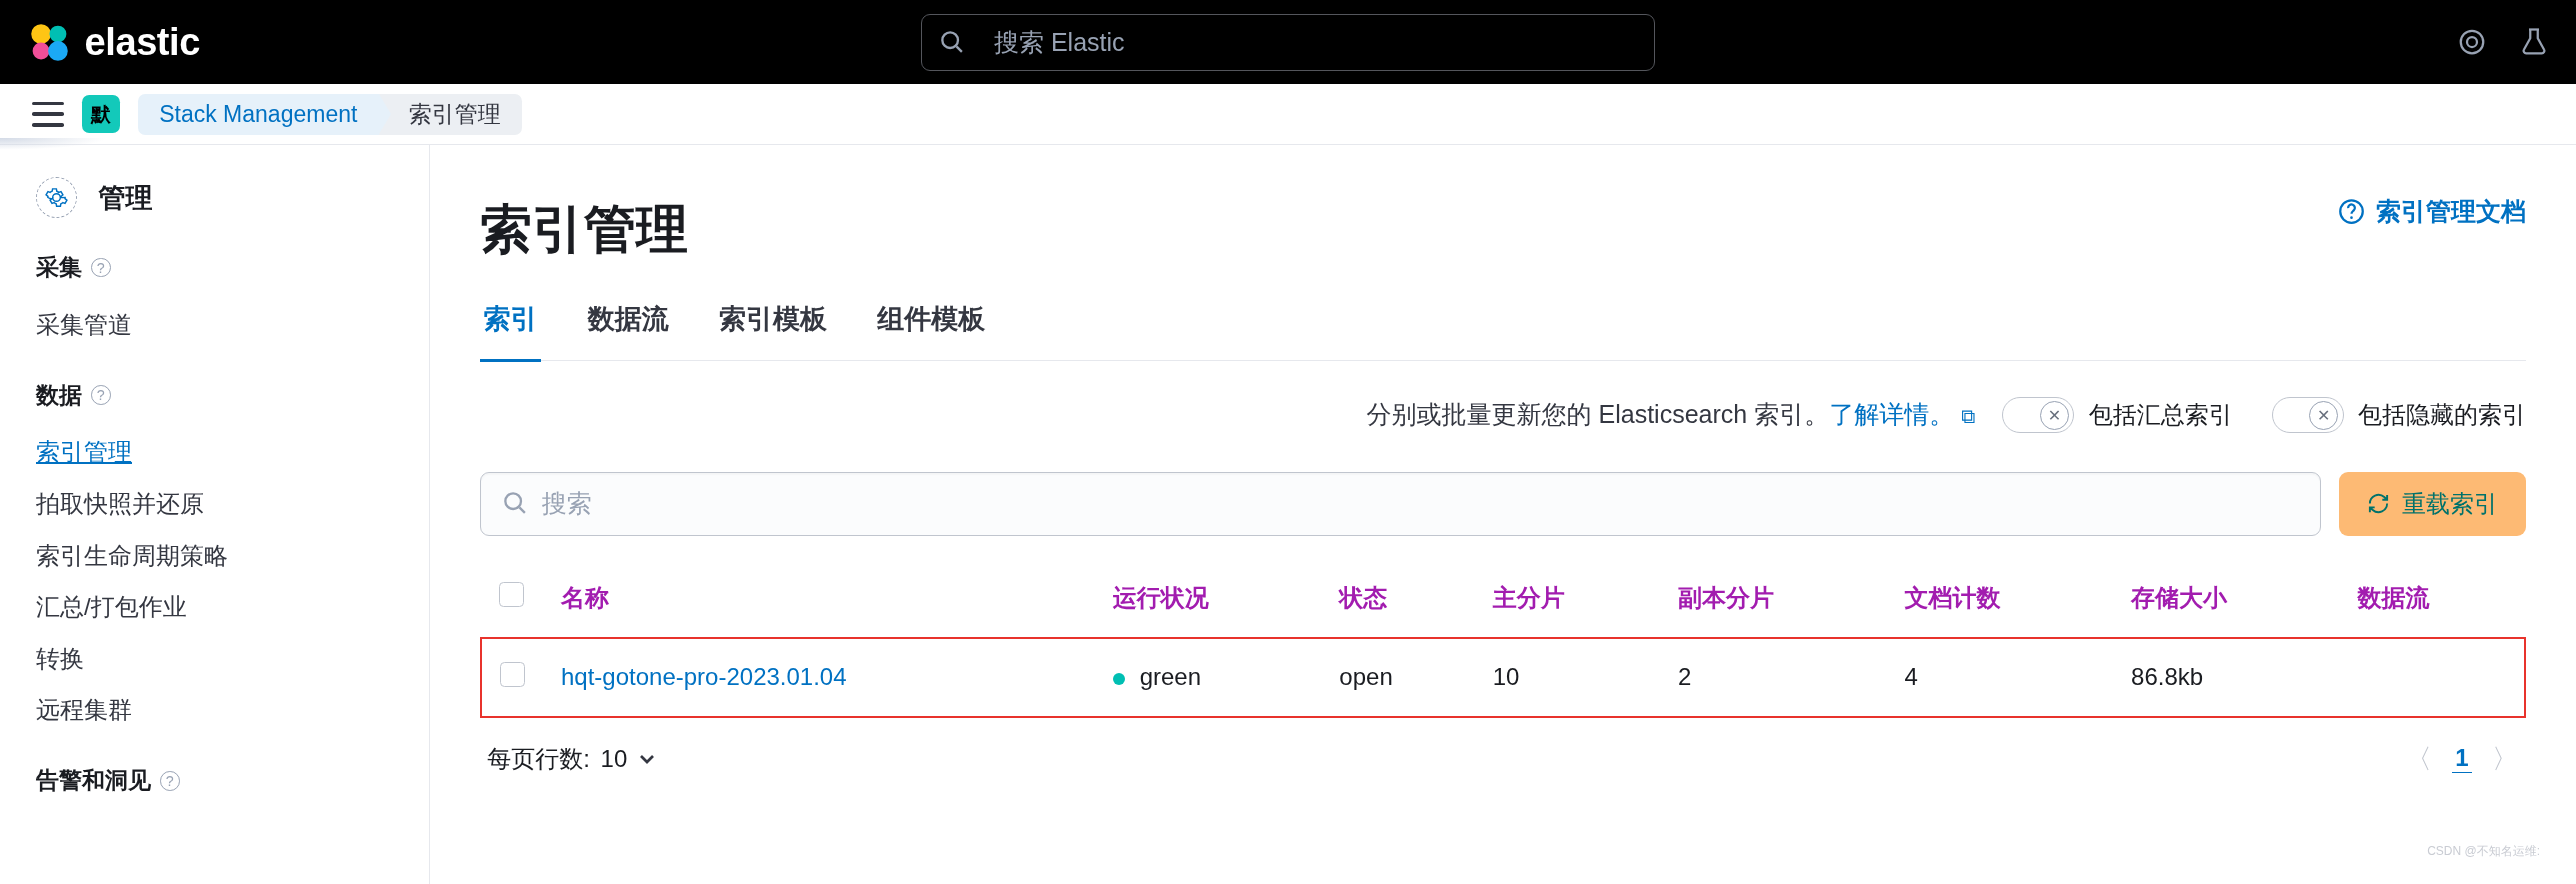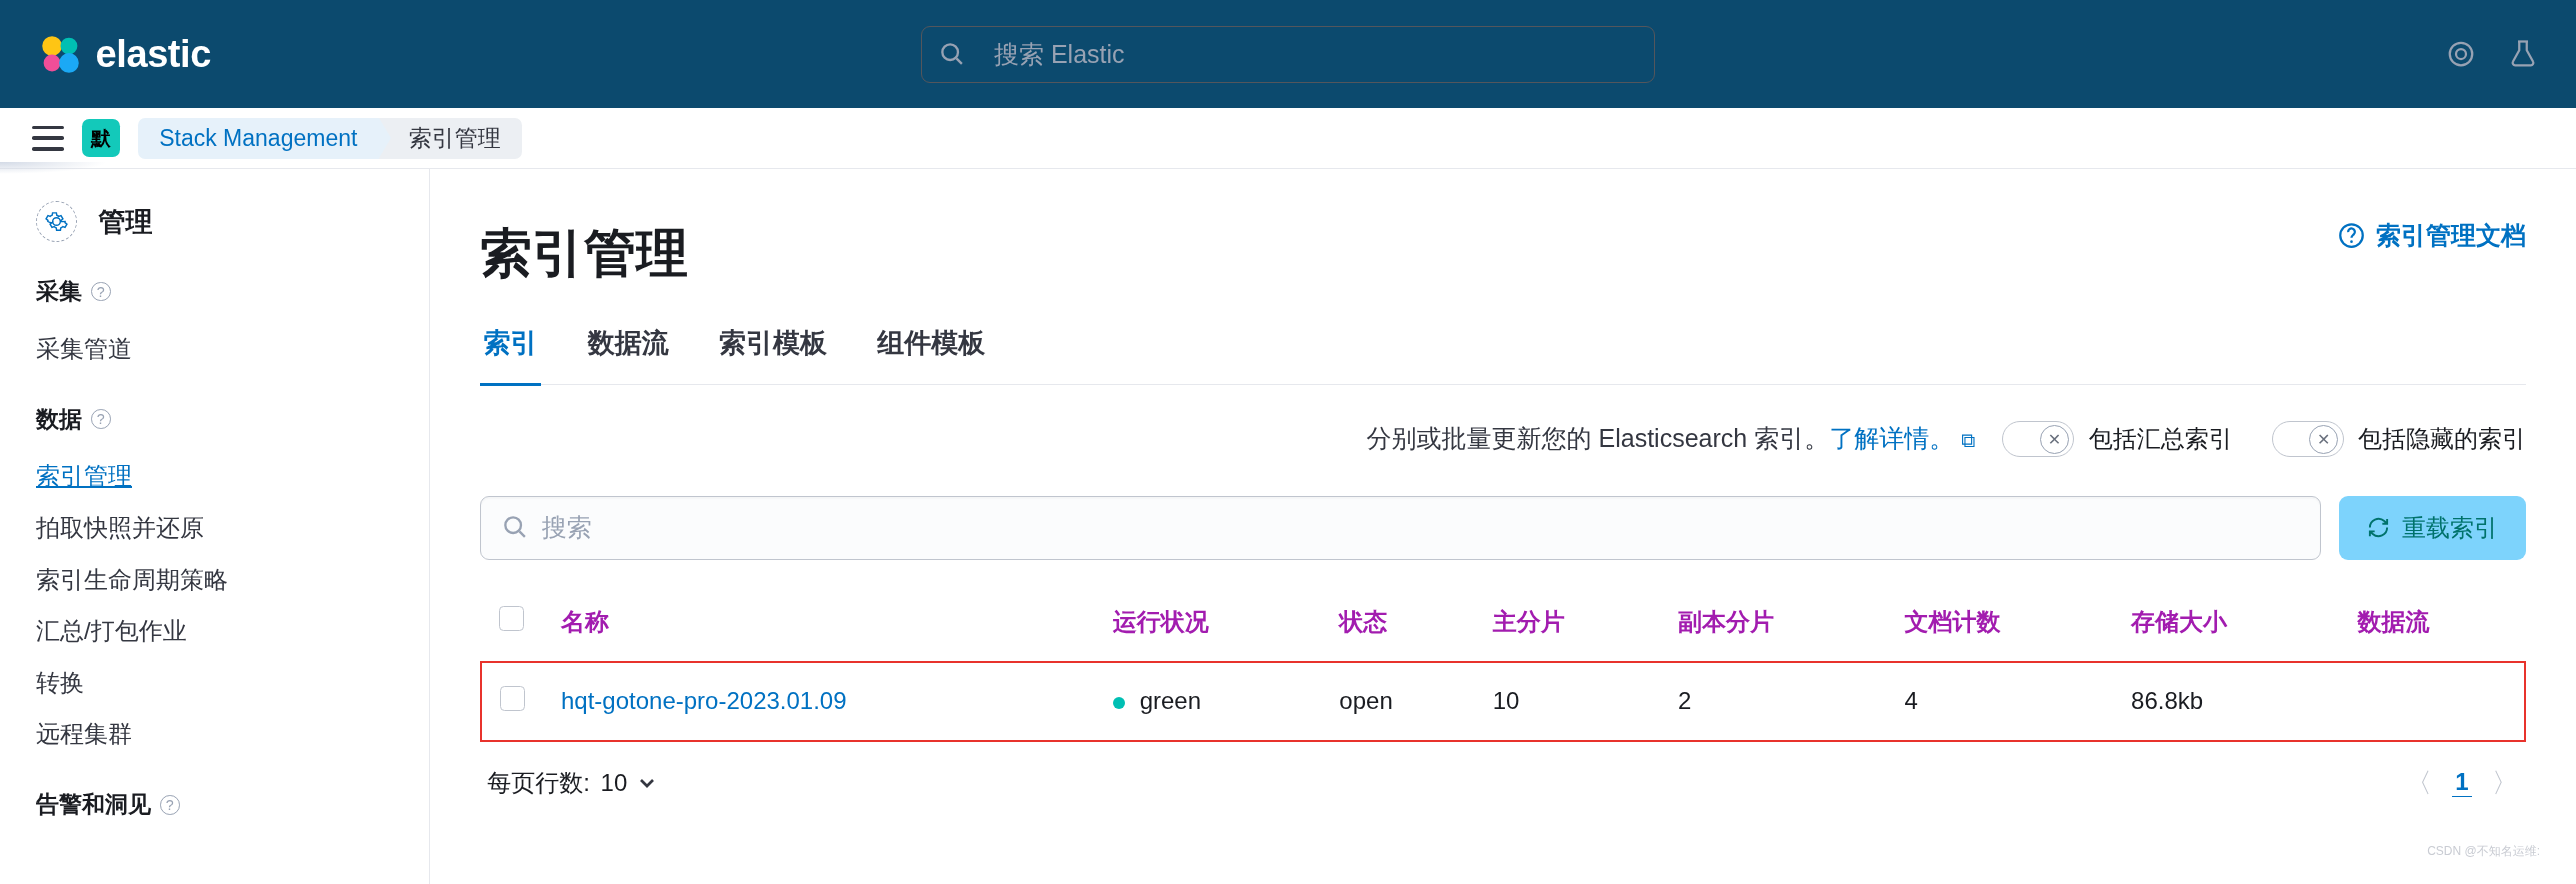--- a/index.html
+++ b/index.html
@@ -1,19 +1,19 @@
 <!DOCTYPE html>
 <html style="font-size:14.3px"><head>
   <meta charset="utf-8">
   <style>
     * { margin: 0; padding: 0; box-sizing: border-box; }
     body { font-family: -apple-system, BlinkMacSystemFont, "Segoe UI", Helvetica, Arial, sans-serif; font-size: 24px; color: #1a1c21; background: #fff; }
 
     
-    .top-header { background: #0c4a6e; height: 108px; display: flex; align-items: center; padding: 0 38px; position: relative; }
+    .top-header { background: #000000; height: 84px; display: flex; align-items: center; padding: 0 27px; position: relative; }
     .logo-wrap { display: flex; align-items: center; gap: 12.5px; }
     .logo-svg { width: 45px; height: 45px; }
     .logo-text { color: #fff; font-size: 38px; font-weight: 600; letter-spacing: -0.4px; }
     .search-wrap { position: absolute; left: 50%; transform: translateX(-50%); width: 734px; }
     .search-box { width: 100%; height: 57px; background: transparent; border: 1.3px solid #54565c; border-radius: 9px; display: flex; align-items: center; padding: 0 18px; gap: 29px; }
     .search-box svg { width: 25px; height: 25px; }
     .search-box span { color: #98a2b3; font-size: 25px; }
     .header-right { margin-left: auto; display: flex; gap: 32px; align-items: center; }
     .header-icon { width: 30px; height: 30px; cursor: pointer; }
 
@@ -63,21 +63,21 @@
     .switches { display: flex; gap: 39px; align-items: center; }
     .switch-group { display: flex; align-items: center; gap: 14.3px; font-size: 24px; white-space: nowrap; }
     .switch { width: 72px; height: 36px; border: 1.3px solid #c0c5ce; border-radius: 18px; position: relative; background: #fff; cursor: pointer; }
     .switch::after { content: "✕"; position: absolute; right: 4.5px; top: 3.6px; width: 27px; height: 27px; border: 1.3px solid #98a2b3; border-radius: 50%; display: flex; align-items: center; justify-content: center; font-size: 16px; color: #69707d; }
 
     
     .control-row { display: flex; gap: 18px; margin-bottom: 23px; }
     .index-search { flex: 1; height: 64px; border: 0.9px solid #c0c5ce; border-radius: 9px; background: #fbfcfd; display: flex; align-items: center; padding: 0 21.5px; gap: 14.3px; box-shadow: inset 0 1.8px 1.8px rgba(0,0,0,0.03); }
     .index-search svg { width: 25px; height: 25px; }
     .index-search span { color: #98a2b3; font-size: 25px; }
-    .reload-btn { height: 64px; padding: 0 27px; background: #7dd3fc; border: 0.9px solid transparent; border-radius: 9px; color: #00726b; font-size: 24px; font-weight: 500; display: flex; align-items: center; gap: 12.5px; cursor: pointer; }
+    .reload-btn { height: 64px; padding: 0 27px; background: #fdba74; border: 0.9px solid transparent; border-radius: 9px; color: #00726b; font-size: 24px; font-weight: 500; display: flex; align-items: center; gap: 12.5px; cursor: pointer; }
 
     
     .tbl { width: 100%; border-collapse: collapse; }
     .tbl th, .tbl td { text-align: left; padding: 23px 18px; font-size: 24px; }
     .tbl th { font-weight: 700; color: #a21caf; border-bottom: 0.9px solid #e6e8ed; }
     .tbl td { border-bottom: 0.9px solid #e6e8ed; }
     .chk { width: 25px; height: 25px; border: 1.3px solid #c0c5ce; border-radius: 4.5px; display: inline-block; cursor: pointer; }
     .th-chk, .td-chk { width: 50px; }
     .tbl .name-link { color: #0071c2; }
     .health-dot { width: 12.5px; height: 12.5px; background: #00bfb3; border-radius: 50%; display: inline-block; margin-right: 14.3px; vertical-align: middle; }
@@ -242,21 +242,21 @@
           <th>主分片</th>
           <th>副本分片</th>
           <th>文档计数</th>
           <th>存储大小</th>
           <th>数据流</th>
         </tr>
       </thead>
       <tbody class="highlight-wrap">
         <tr>
           <td class="td-chk"><span class="chk"></span></td>
-          <td><span class="name-link">hqt-gotone-pro-2023.01.09</span></td>
+          <td><span class="name-link">hqt-gotone-pro-2023.01.04</span></td>
           <td><span class="health-dot"></span><span>green</span></td>
           <td>open</td>
           <td>10</td>
           <td>2</td>
           <td>4</td>
           <td>86.8kb</td>
           <td></td>
         </tr>
       </tbody>
     </table>

